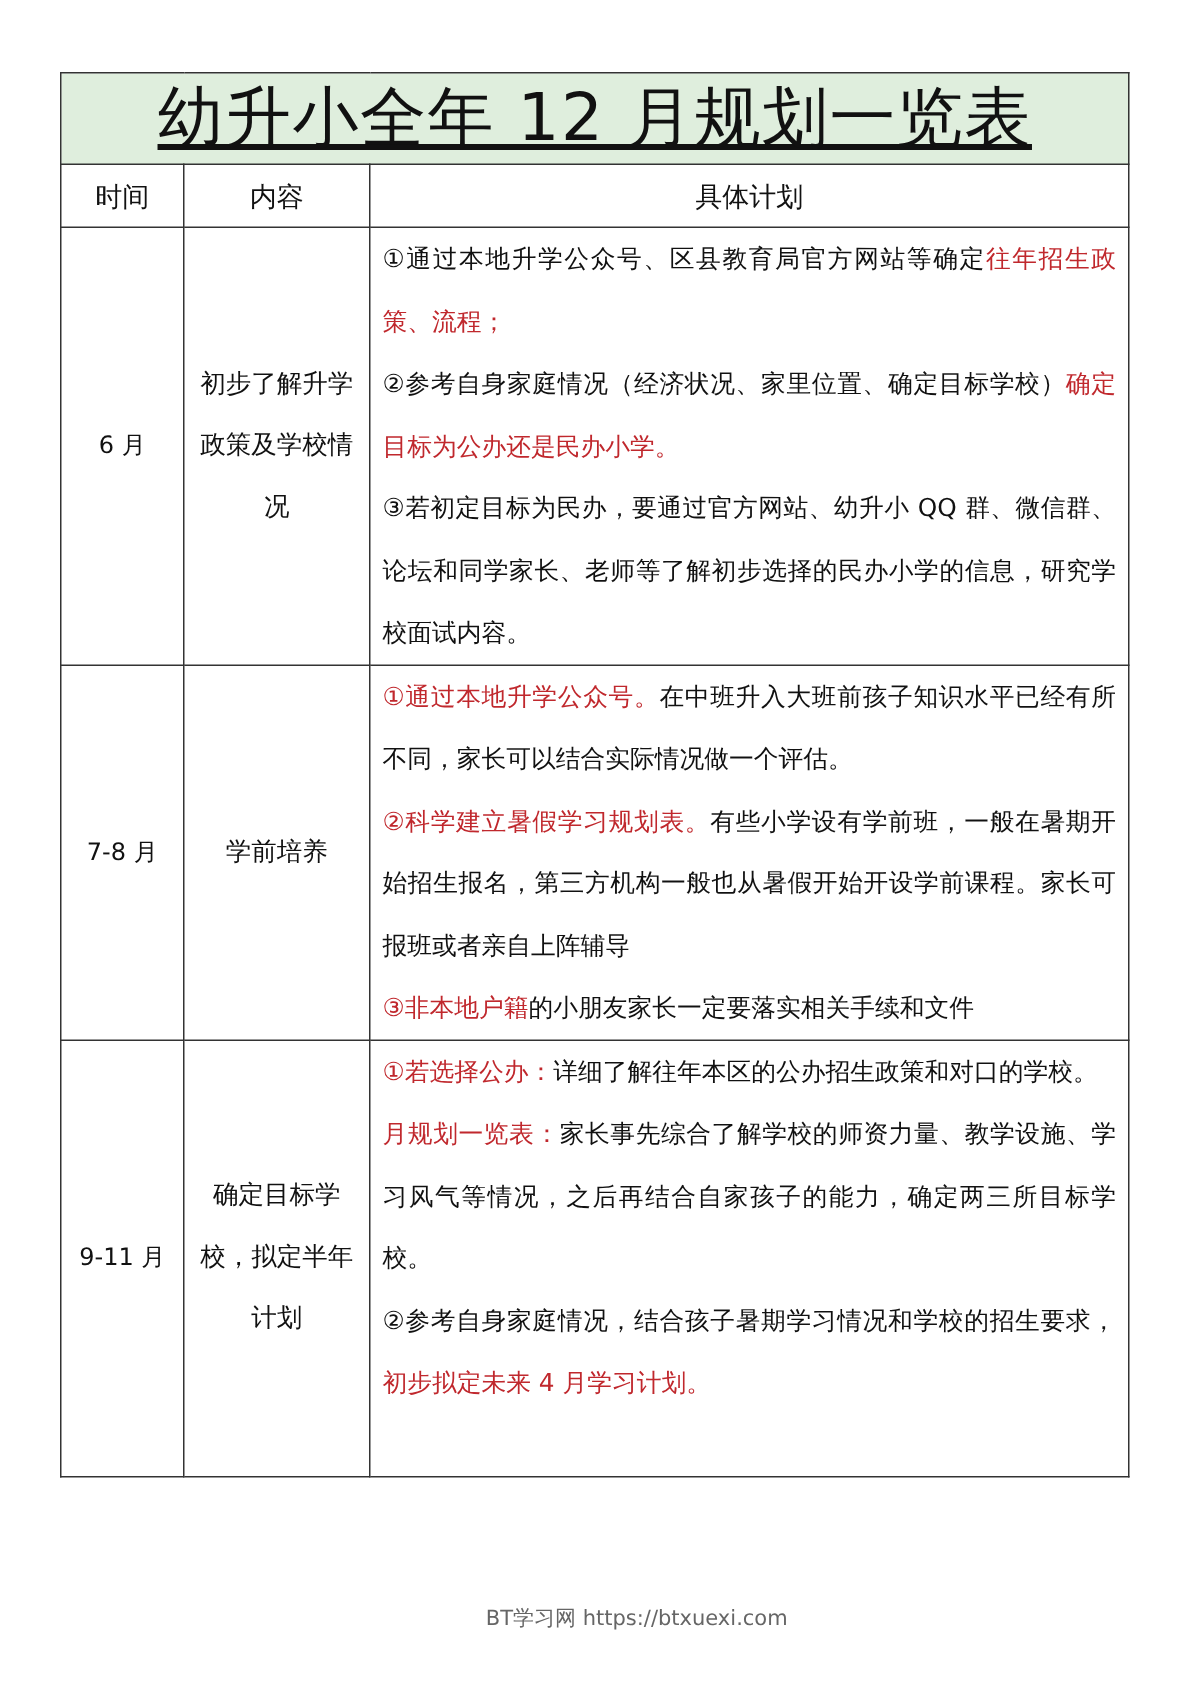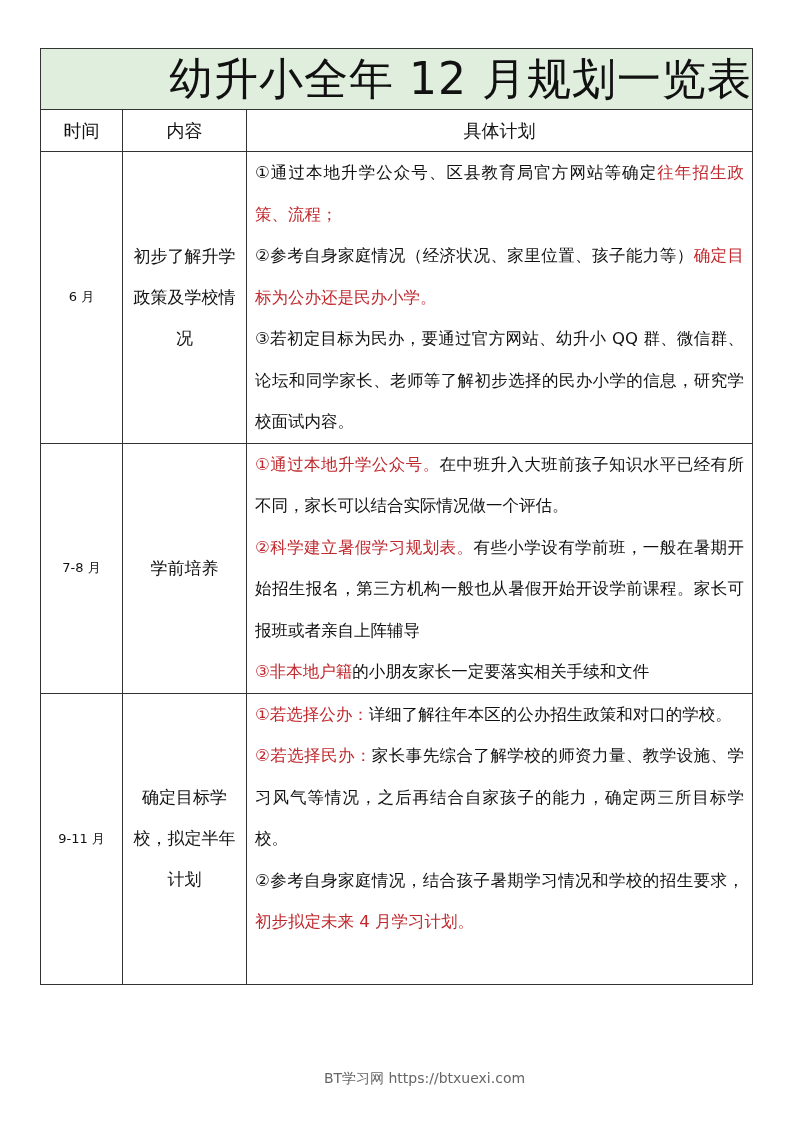--- a/index.html
+++ b/index.html
@@ -23,43 +23,44 @@
       border-collapse: collapse;
       table-layout: fixed;
     }
     .plan-table td, .plan-table th {
       border: 1.5px solid #333333;
       padding: 0;
     }
     .title-cell {
       background: #dfeedd;
       height: 60px;
-      text-align: right;
+      text-align: center;
       vertical-align: middle;
       font-size: 44px;
       font-weight: normal;
       letter-spacing: 1px;
       line-height: 60px;
       color: #111111;
+      text-decoration: underline;
     }
     .header-cell {
       height: 41px;
       text-align: center;
       vertical-align: middle;
       font-size: 18px;
       font-weight: normal;
       margin-top: 36px;
     }
     .col-time { width: 82px; }
     .col-content { width: 124px; }
     .col-plan { width: auto; }
     .time-cell {
       text-align: center;
       vertical-align: middle;
-      font-size: 13px;
+      font-size: 16px;
     }
     .content-cell {
       text-align: center;
       vertical-align: middle;
       font-size: 17px;
       line-height: 41px;
       padding: 0 10px !important;
     }
     .plan-cell {
       vertical-align: top;
@@ -103,40 +104,40 @@
     <th class="header-cell">时间</th>
     <th class="header-cell">内容</th>
     <th class="header-cell">具体计划</th>
   </tr>
 
   <tr class="row1">
     <td class="time-cell">6 月</td>
     <td class="content-cell">初步了解升学政策及学校情况</td>
     <td class="plan-cell">
       <p class="para"><span>①通过本地升学公众号、区县教育局官方网站等确定</span><span class="red">往年招生政策、流程</span><span class="red">；</span></p>
-      <p class="para"><span>②参考自身家庭情况（经济状况、家里位置、孩子能力等）</span><span class="red">确定目标为公办还是民办小学。</span></p>
+      <p class="para"><span>②参考自身家庭情况（经济状况、家里位置、确定目标学校）</span><span class="red">确定目标为公办还是民办小学。</span></p>
       <p class="para"><span>③若初定目标为民办，要通过官方网站、幼升小 QQ 群、微信群、论坛和同学家长、老师等了解初步选择的民办小学的信息，研究学校面试内容。</span></p>
     </td>
   </tr>
 
   <tr class="row2">
     <td class="time-cell">7-8 月</td>
     <td class="content-cell">学前培养</td>
     <td class="plan-cell">
       <p class="para"><span class="red">①通过本地升学公众号。</span><span>在中班升入大班前孩子知识水平已经有所不同，家长可以结合实际情况做一个评估。</span></p>
       <p class="para"><span class="red">②科学建立暑假学习规划表。</span><span>有些小学设有学前班，一般在暑期开始招生报名，第三方机构一般也从暑假开始开设学前课程。家长可报班或者亲自上阵辅导</span></p>
       <p class="para"><span class="red">③非本地户籍</span><span>的小朋友家长一定要落实相关手续和文件</span></p>
     </td>
   </tr>
 
   <tr class="row3">
     <td class="time-cell">9-11 月</td>
     <td class="content-cell">确定目标学校，拟定半年计划</td>
     <td class="plan-cell">
       <p class="para"><span class="red">①若选择公办：</span><span>详细了解往年本区的公办招生政策和对口的学校。</span></p>
-      <p class="para"><span class="red">②若选择民办：</span><span>家长事先综合了解学校的师资力量、教学设施、学习风气等情况，之后再结合自家孩子的能力，确定两三所目标学校。</span></p>
+      <p class="para"><span class="red">月规划一览表：</span><span>家长事先综合了解学校的师资力量、教学设施、学习风气等情况，之后再结合自家孩子的能力，确定两三所目标学校。</span></p>
       <p class="para"><span>②参考自身家庭情况，结合孩子暑期学习情况和学校的招生要求，</span><span class="red">初步拟定未来 4 月学习计划。</span></p>
     </td>
   </tr>
 </tbody>
   </table>
 
 <div class="footer">BT学习网 https://btxuexi.com</div>
 
 </body></html>

